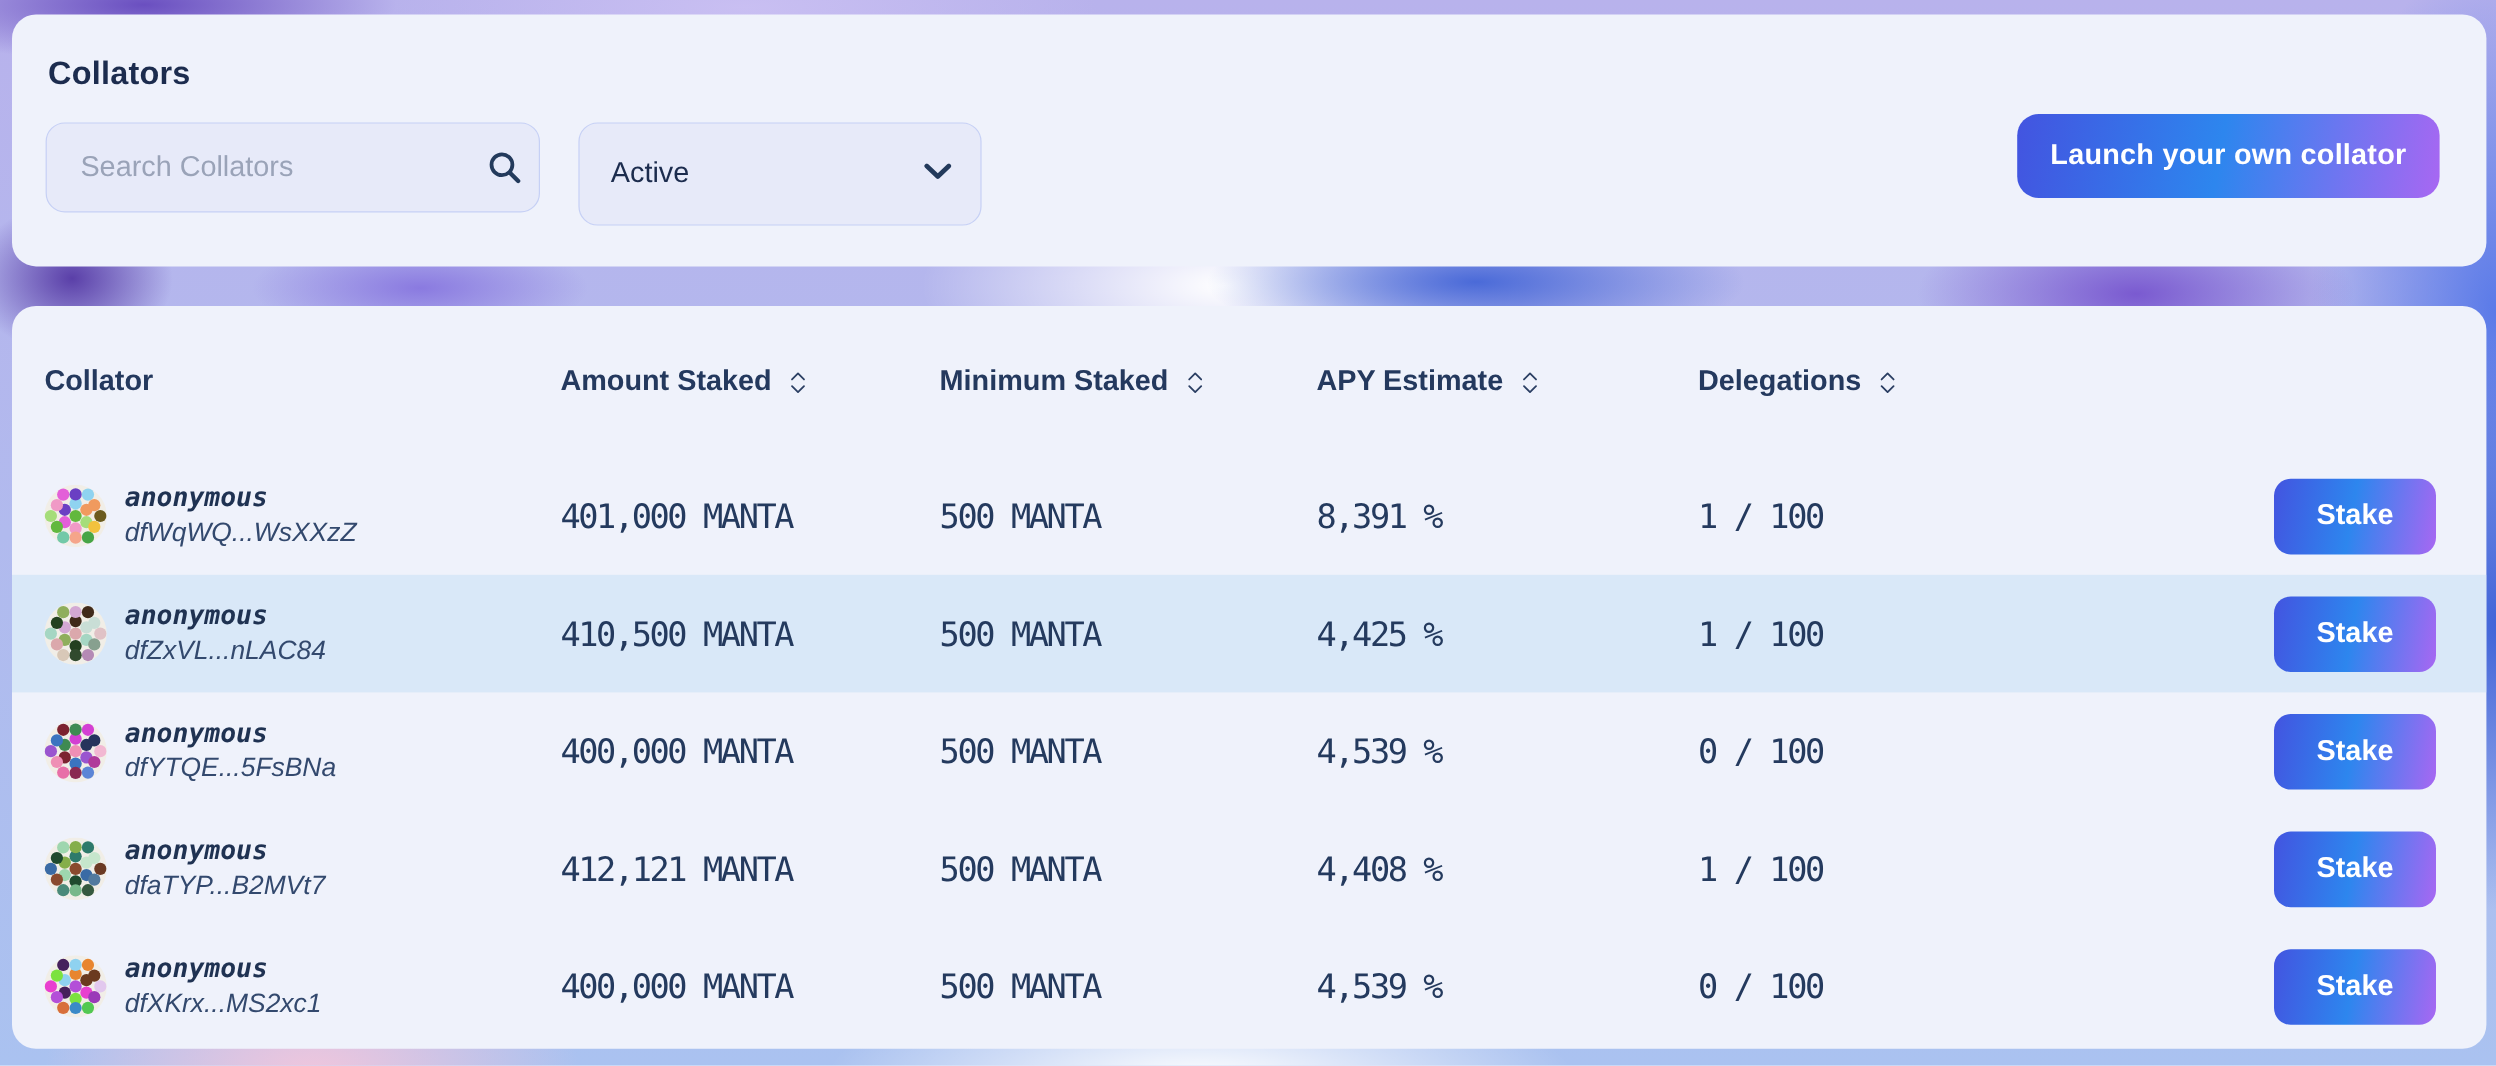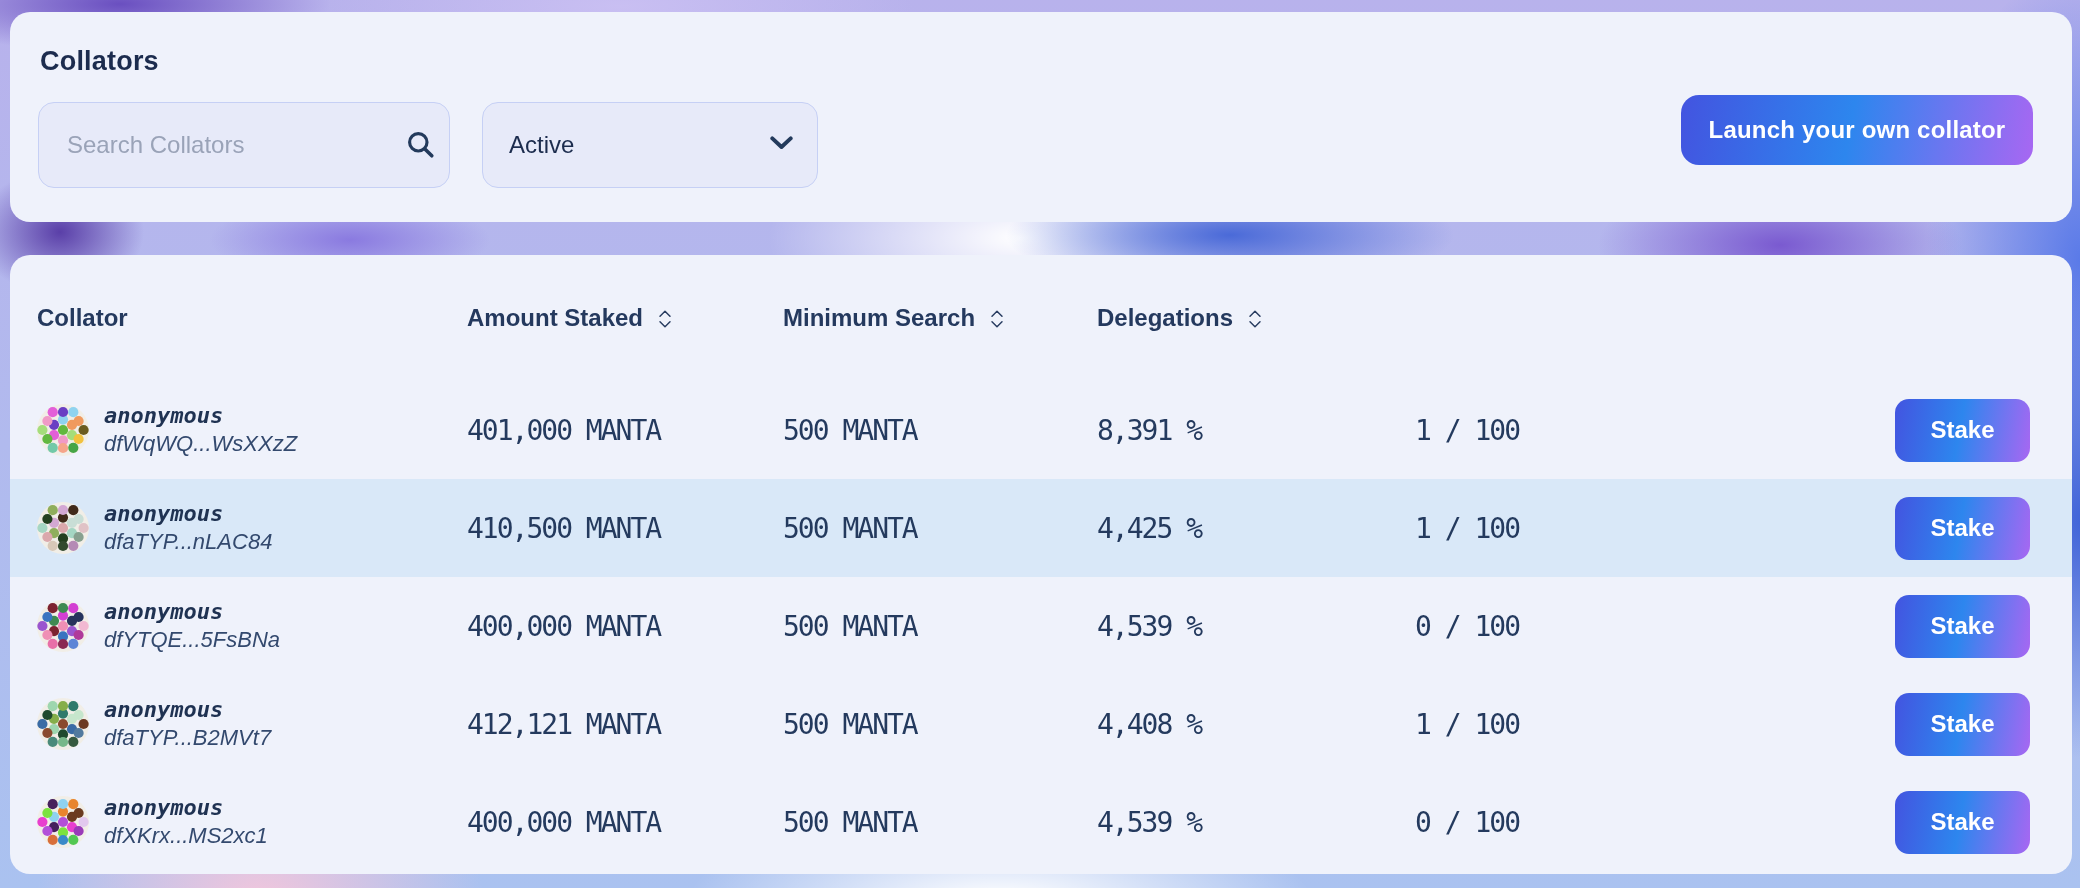--- a/index.html
+++ b/index.html
@@ -17,21 +17,21 @@
       radial-gradient(260px 340px at 2085px 520px, #3f63d8 0%, rgba(63,99,216,0) 70%),
       radial-gradient(220px 420px at 2080px 260px, #5a7ae8 0%, rgba(90,122,232,0) 70%),
       radial-gradient(420px 90px at 620px 6px, #c9bff2 0%, rgba(201,191,242,0) 70%),
       radial-gradient(300px 70px at 120px 4px, #6a4fc0 0%, rgba(106,79,192,0) 70%),
       linear-gradient(180deg,#b8b2ec 0%,#aac2f0 100%);
   }
   .panel{position:absolute;background:var(--panel-bg,#eff2fb);border-radius:20px;}
   .top-panel{left:10px;top:12px;width:2062px;height:210px;}
   .page-title{position:absolute;left:30px;top:34px;font-size:27px;font-weight:800;color:var(--ink,#1c2c4e);letter-spacing:.2px;}
   .search-box{
-    position:absolute;left:28px;top:90px;width:412px;height:86px;box-sizing:border-box;
+    position:absolute;left:28px;top:90px;width:412px;height:75px;box-sizing:border-box;
     background:var(--control-bg,#e7eaf9);border:1.5px solid var(--control-border,#c6d0f5);
     border-radius:16px;display:flex;align-items:center;
   }
   .search-box input{
     flex:1;height:100%;border:none;outline:none;background:transparent;
     padding:0 10px 0 28px;font-size:24px;color:var(--ink,#1c2c4e);
     font-family:"Liberation Sans",sans-serif;
   }
   .search-box input::placeholder{color:var(--placeholder,#9aa3b8);}
   .search-icon{display:flex;align-items:center;justify-content:center;width:56px;height:100%;cursor:pointer;}
@@ -106,21 +106,30 @@
       <div class="th">
         <span>Amount Staked</span>
   <span class="sort">
     <svg width="16" height="20" viewBox="0 0 16 20" fill="none">
       <polyline points="3,7.2 8,2.2 13,7.2" stroke="#2b3f63" stroke-width="1.5" stroke-linecap="round" stroke-linejoin="round"></polyline>
       <polyline points="3,12.8 8,17.8 13,12.8" stroke="#2b3f63" stroke-width="1.5" stroke-linecap="round" stroke-linejoin="round"></polyline>
     </svg>
   </span>
 </div>
       <div class="th">
-        <span>Minimum Search</span>
+        <span>Minimum Staked</span>
+  <span class="sort">
+    <svg width="16" height="20" viewBox="0 0 16 20" fill="none">
+      <polyline points="3,7.2 8,2.2 13,7.2" stroke="#2b3f63" stroke-width="1.5" stroke-linecap="round" stroke-linejoin="round"></polyline>
+      <polyline points="3,12.8 8,17.8 13,12.8" stroke="#2b3f63" stroke-width="1.5" stroke-linecap="round" stroke-linejoin="round"></polyline>
+    </svg>
+  </span>
+</div>
+      <div class="th">
+        <span>APY Estimate</span>
   <span class="sort">
     <svg width="16" height="20" viewBox="0 0 16 20" fill="none">
       <polyline points="3,7.2 8,2.2 13,7.2" stroke="#2b3f63" stroke-width="1.5" stroke-linecap="round" stroke-linejoin="round"></polyline>
       <polyline points="3,12.8 8,17.8 13,12.8" stroke="#2b3f63" stroke-width="1.5" stroke-linecap="round" stroke-linejoin="round"></polyline>
     </svg>
   </span>
 </div>
       <div class="th">
         <span>Delegations</span>
   <span class="sort">
@@ -190,21 +199,21 @@
               <circle cx="10.41" cy="35.00" r="5.1" fill="#dba8ac"></circle>
               <circle cx="5.40" cy="26.00" r="5.1" fill="#a5d6c3"></circle>
               <circle cx="10.41" cy="17.00" r="5.1" fill="#23401f"></circle>
               <circle cx="15.70" cy="8.16" r="5.1" fill="#8fae5c"></circle>
               <circle cx="26.00" cy="8.00" r="5.1" fill="#d3a8d3"></circle>
               <circle cx="36.30" cy="8.16" r="5.1" fill="#402a1a"></circle>
               <circle cx="41.59" cy="17.00" r="5.1" fill="#c9ded6"></circle>
             </svg></span>
       <span class="who">
         <span class="name">anonymous</span>
-        <span class="addr">dfaTYP...nLAC84</span>
+        <span class="addr">dfZxVL...nLAC84</span>
       </span>
     </div>
     <div class="td mono">410,500 MANTA</div>
     <div class="td mono">500 MANTA</div>
     <div class="td mono">4,425 %</div>
     <div class="td mono">1 / 100</div>
     <div class="td td-action">
       <button class="grad-btn stake-btn">Stake</button>
     </div>
   </div>

